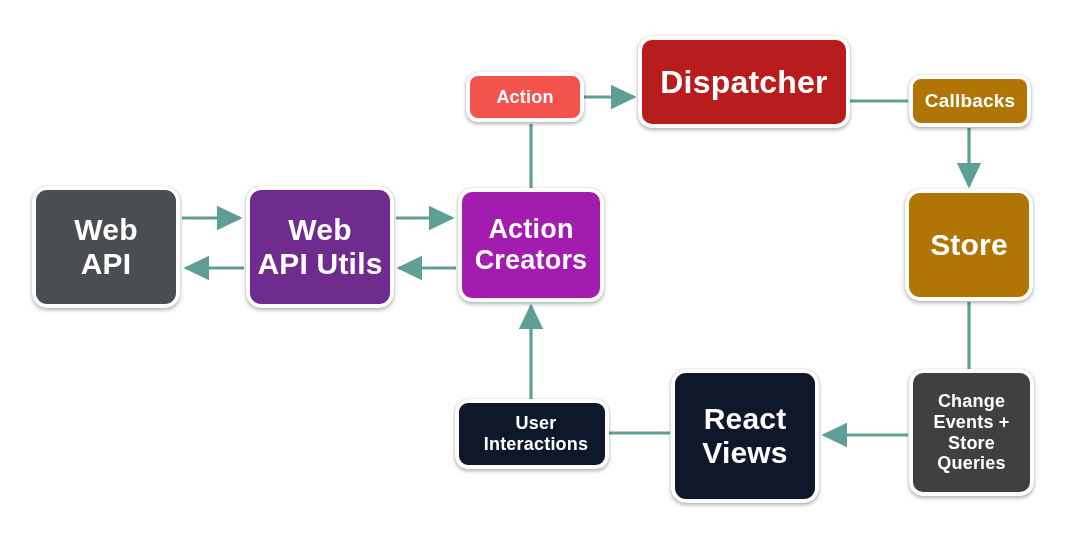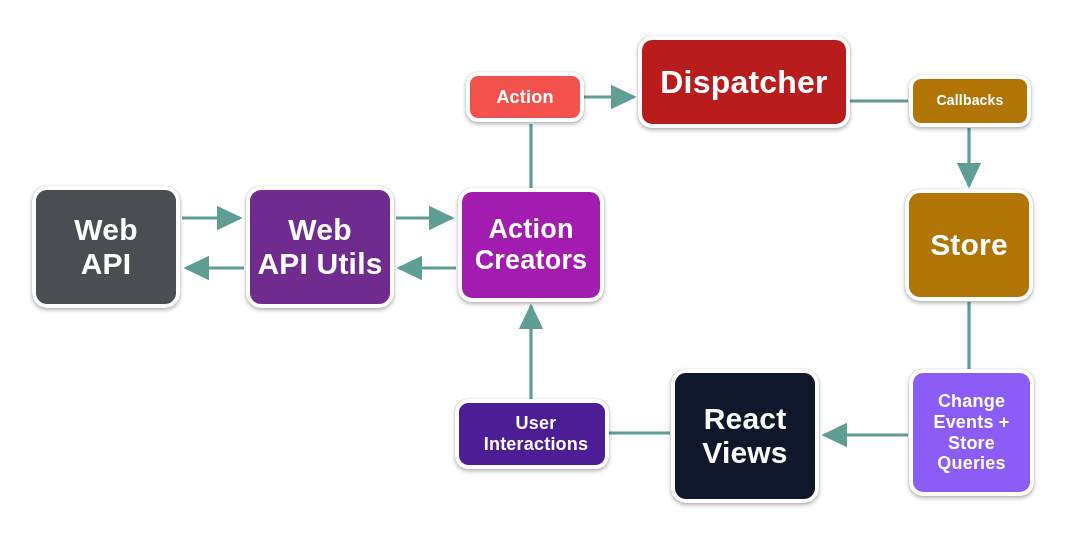--- a/index.html
+++ b/index.html
@@ -38,21 +38,21 @@
     z-index: 5;
   }
   .node .lbl { display: block; width: 100%; white-space: pre-line; }
 
   
   #node-web-api        { left: 32px;  top: 186px; width: 148px; height: 122px; font-size: 30px; border-radius: 15px; }
   #node-web-api-utils  { left: 246px; top: 186px; width: 148px; height: 122px; font-size: 30px; border-radius: 15px; }
   #node-action-creators{ left: 458px; top: 188px; width: 146px; height: 114px; font-size: 27px; border-radius: 14px; }
   #node-actions        { left: 466px; top: 72px;  width: 118px; height: 50px;  font-size: 18px; border-radius: 12px; }
   #node-dispatcher     { left: 638px; top: 36px;  width: 212px; height: 92px;  font-size: 32px; border-radius: 14px; }
-  #node-callbacks      { left: 909px; top: 75px;  width: 122px; height: 52px;  font-size: 14px; border-radius: 12px; }
+  #node-callbacks      { left: 909px; top: 75px;  width: 122px; height: 52px;  font-size: 19px; border-radius: 12px; }
   #node-store          { left: 905px; top: 189px; width: 128px; height: 112px; font-size: 30px; border-radius: 15px; }
   #node-change-events  { left: 909px; top: 369px; width: 125px; height: 127px; font-size: 18px; border-radius: 14px; }
   #node-react-views    { left: 671px; top: 369px; width: 148px; height: 134px; font-size: 30px; border-radius: 15px; }
   #node-user-inter     { left: 455px; top: 399px; width: 154px; height: 70px;  font-size: 18px; border-radius: 13px; }
 
   #watermark {
     position: absolute;
     left: 828px;
     top: 503px;
     font-size: 20px;
@@ -126,31 +126,31 @@
   </div>
 
   <div class="node" id="node-callbacks" style="background: rgb(176, 117, 4);">
     <span class="lbl">Callbacks</span>
   </div>
 
   <div class="node" id="node-store" style="background: rgb(176, 117, 4);">
     <span class="lbl">Store</span>
   </div>
 
-  <div class="node" id="node-change-events" style="background: #8b5cf6; justify-content: flex-end;">
+  <div class="node" id="node-change-events" style="background: #404040; justify-content: flex-end;">
     <span class="lbl">Change
 Events +
 Store
 Queries</span>
   </div>
 
   <div class="node" id="node-react-views" style="background: #0f172a;">
     <span class="lbl">React
 Views</span>
   </div>
 
-  <div class="node" id="node-user-inter" style="background: #4c1d95; padding-left: 8px;">
+  <div class="node" id="node-user-inter" style="background: #0f172a; padding-left: 8px;">
     <span class="lbl">User
 Interactions</span>
   </div>
 
 
 </div>
 
 </body></html>

